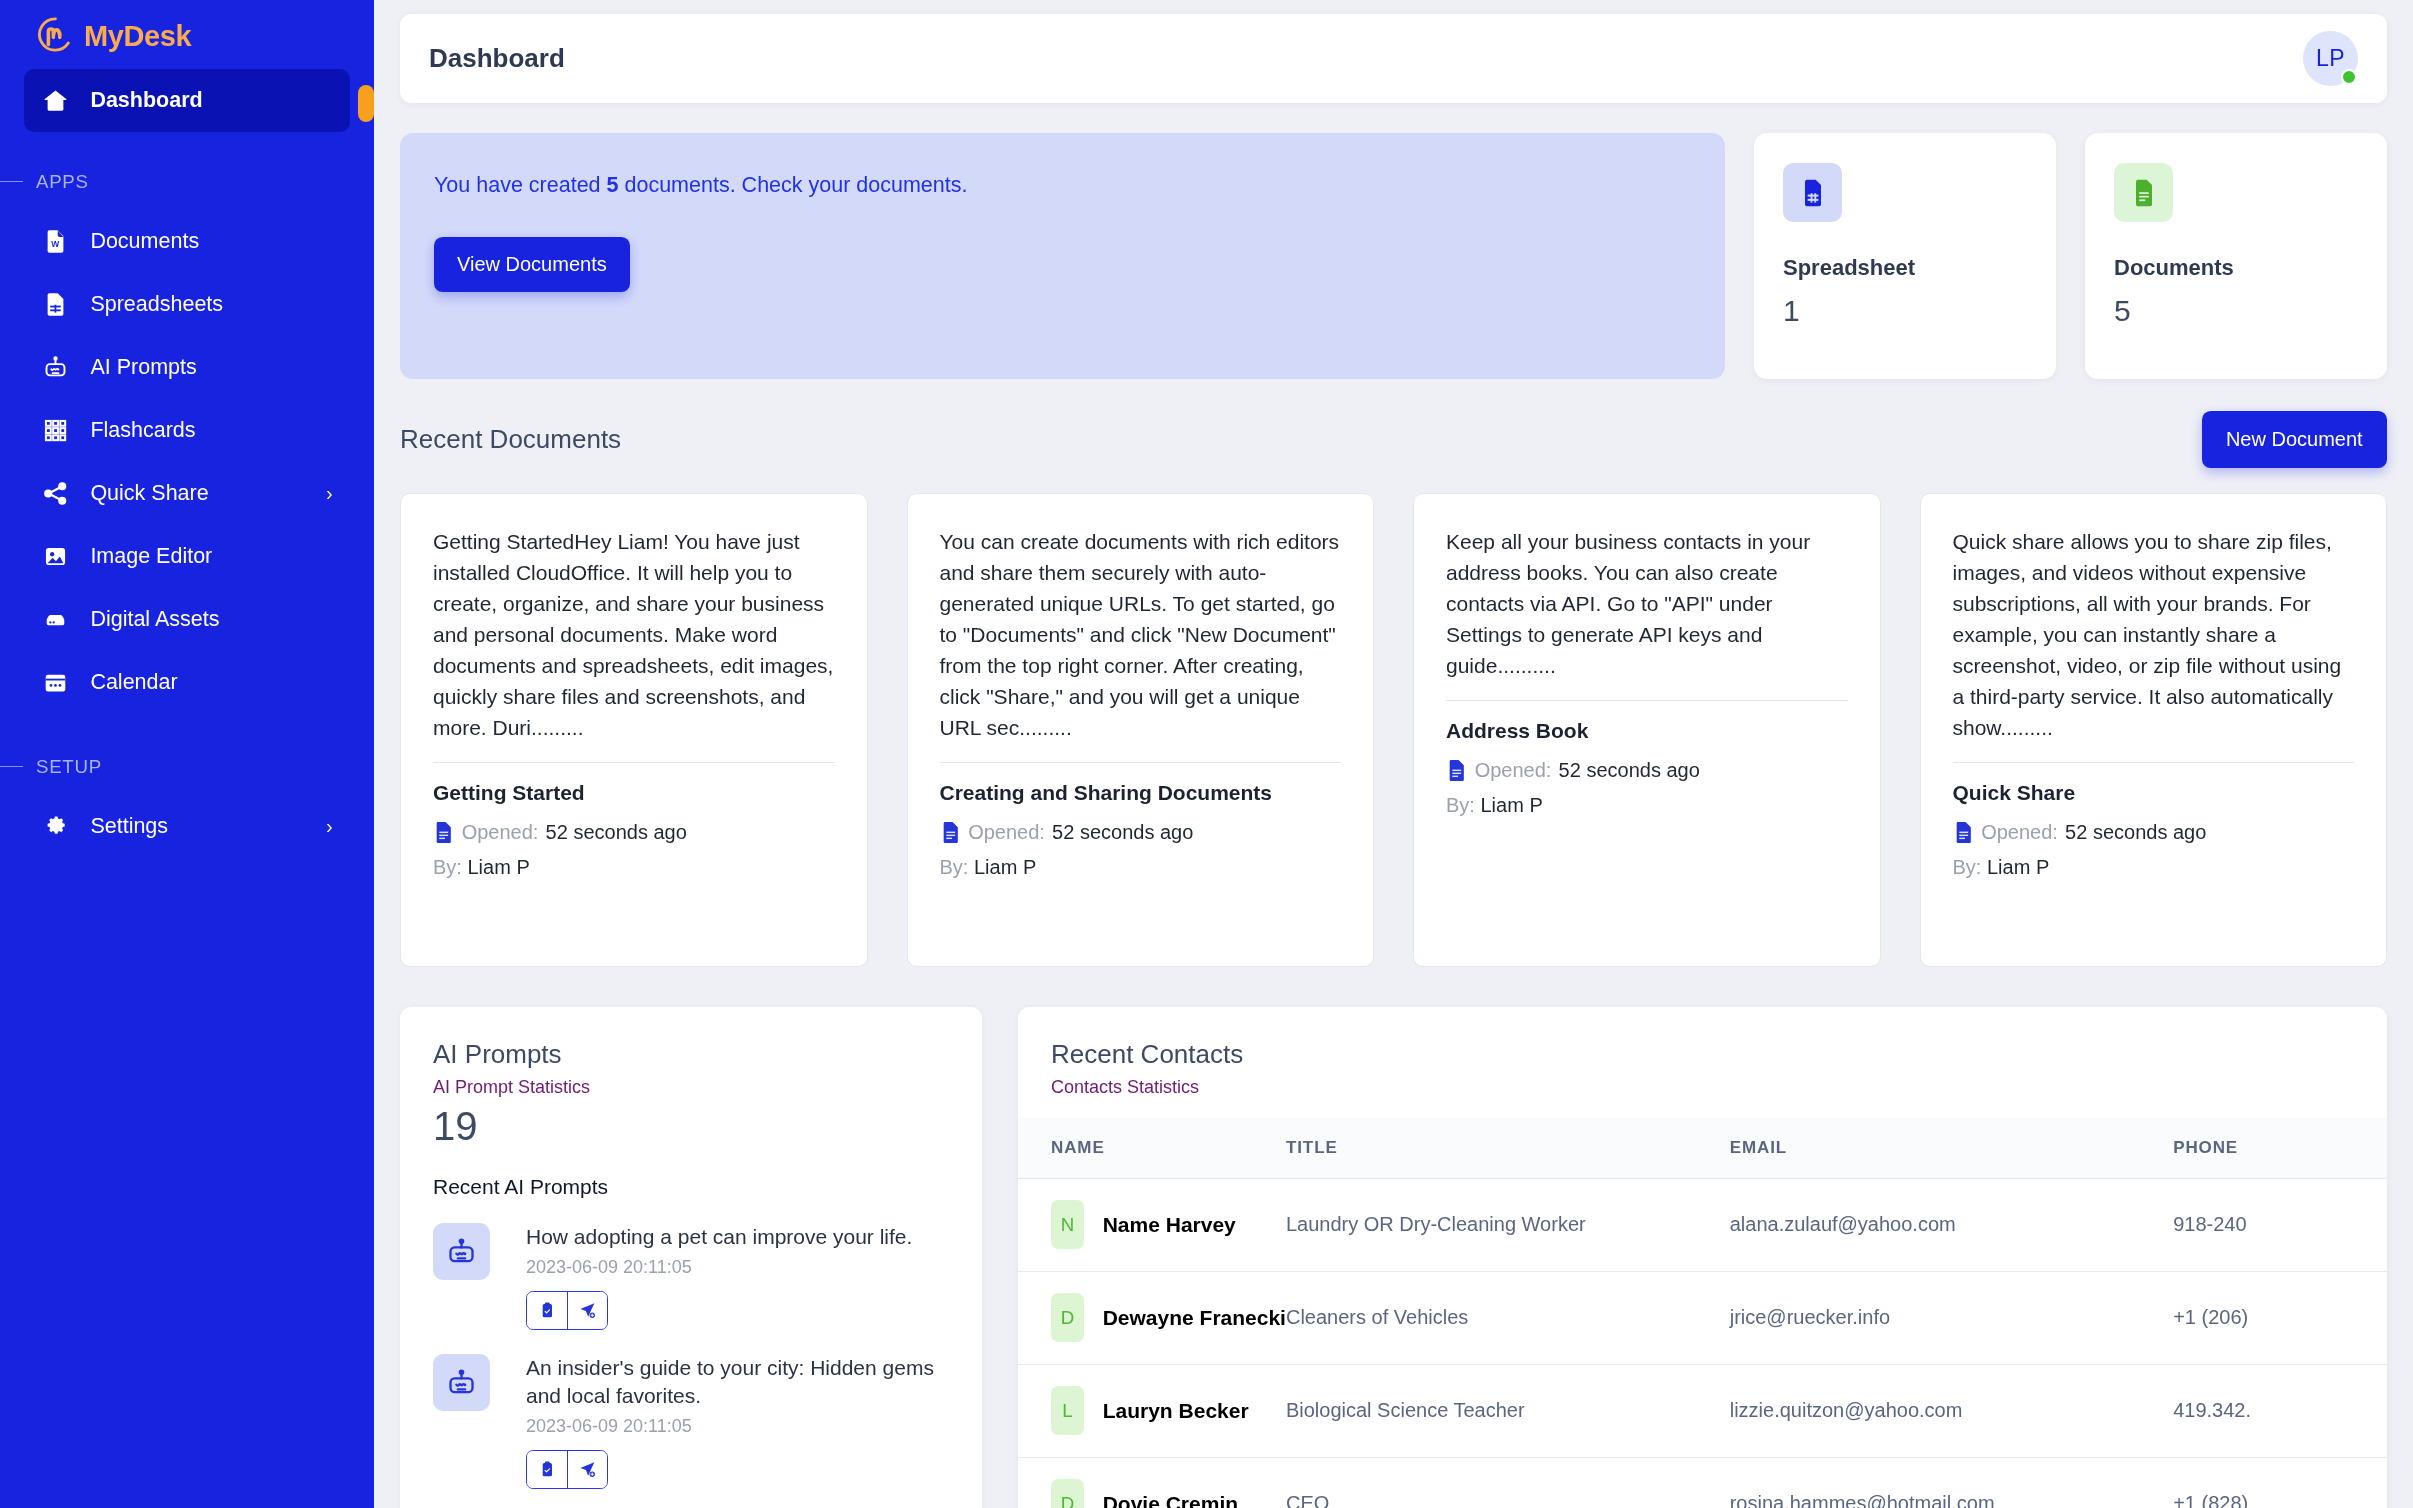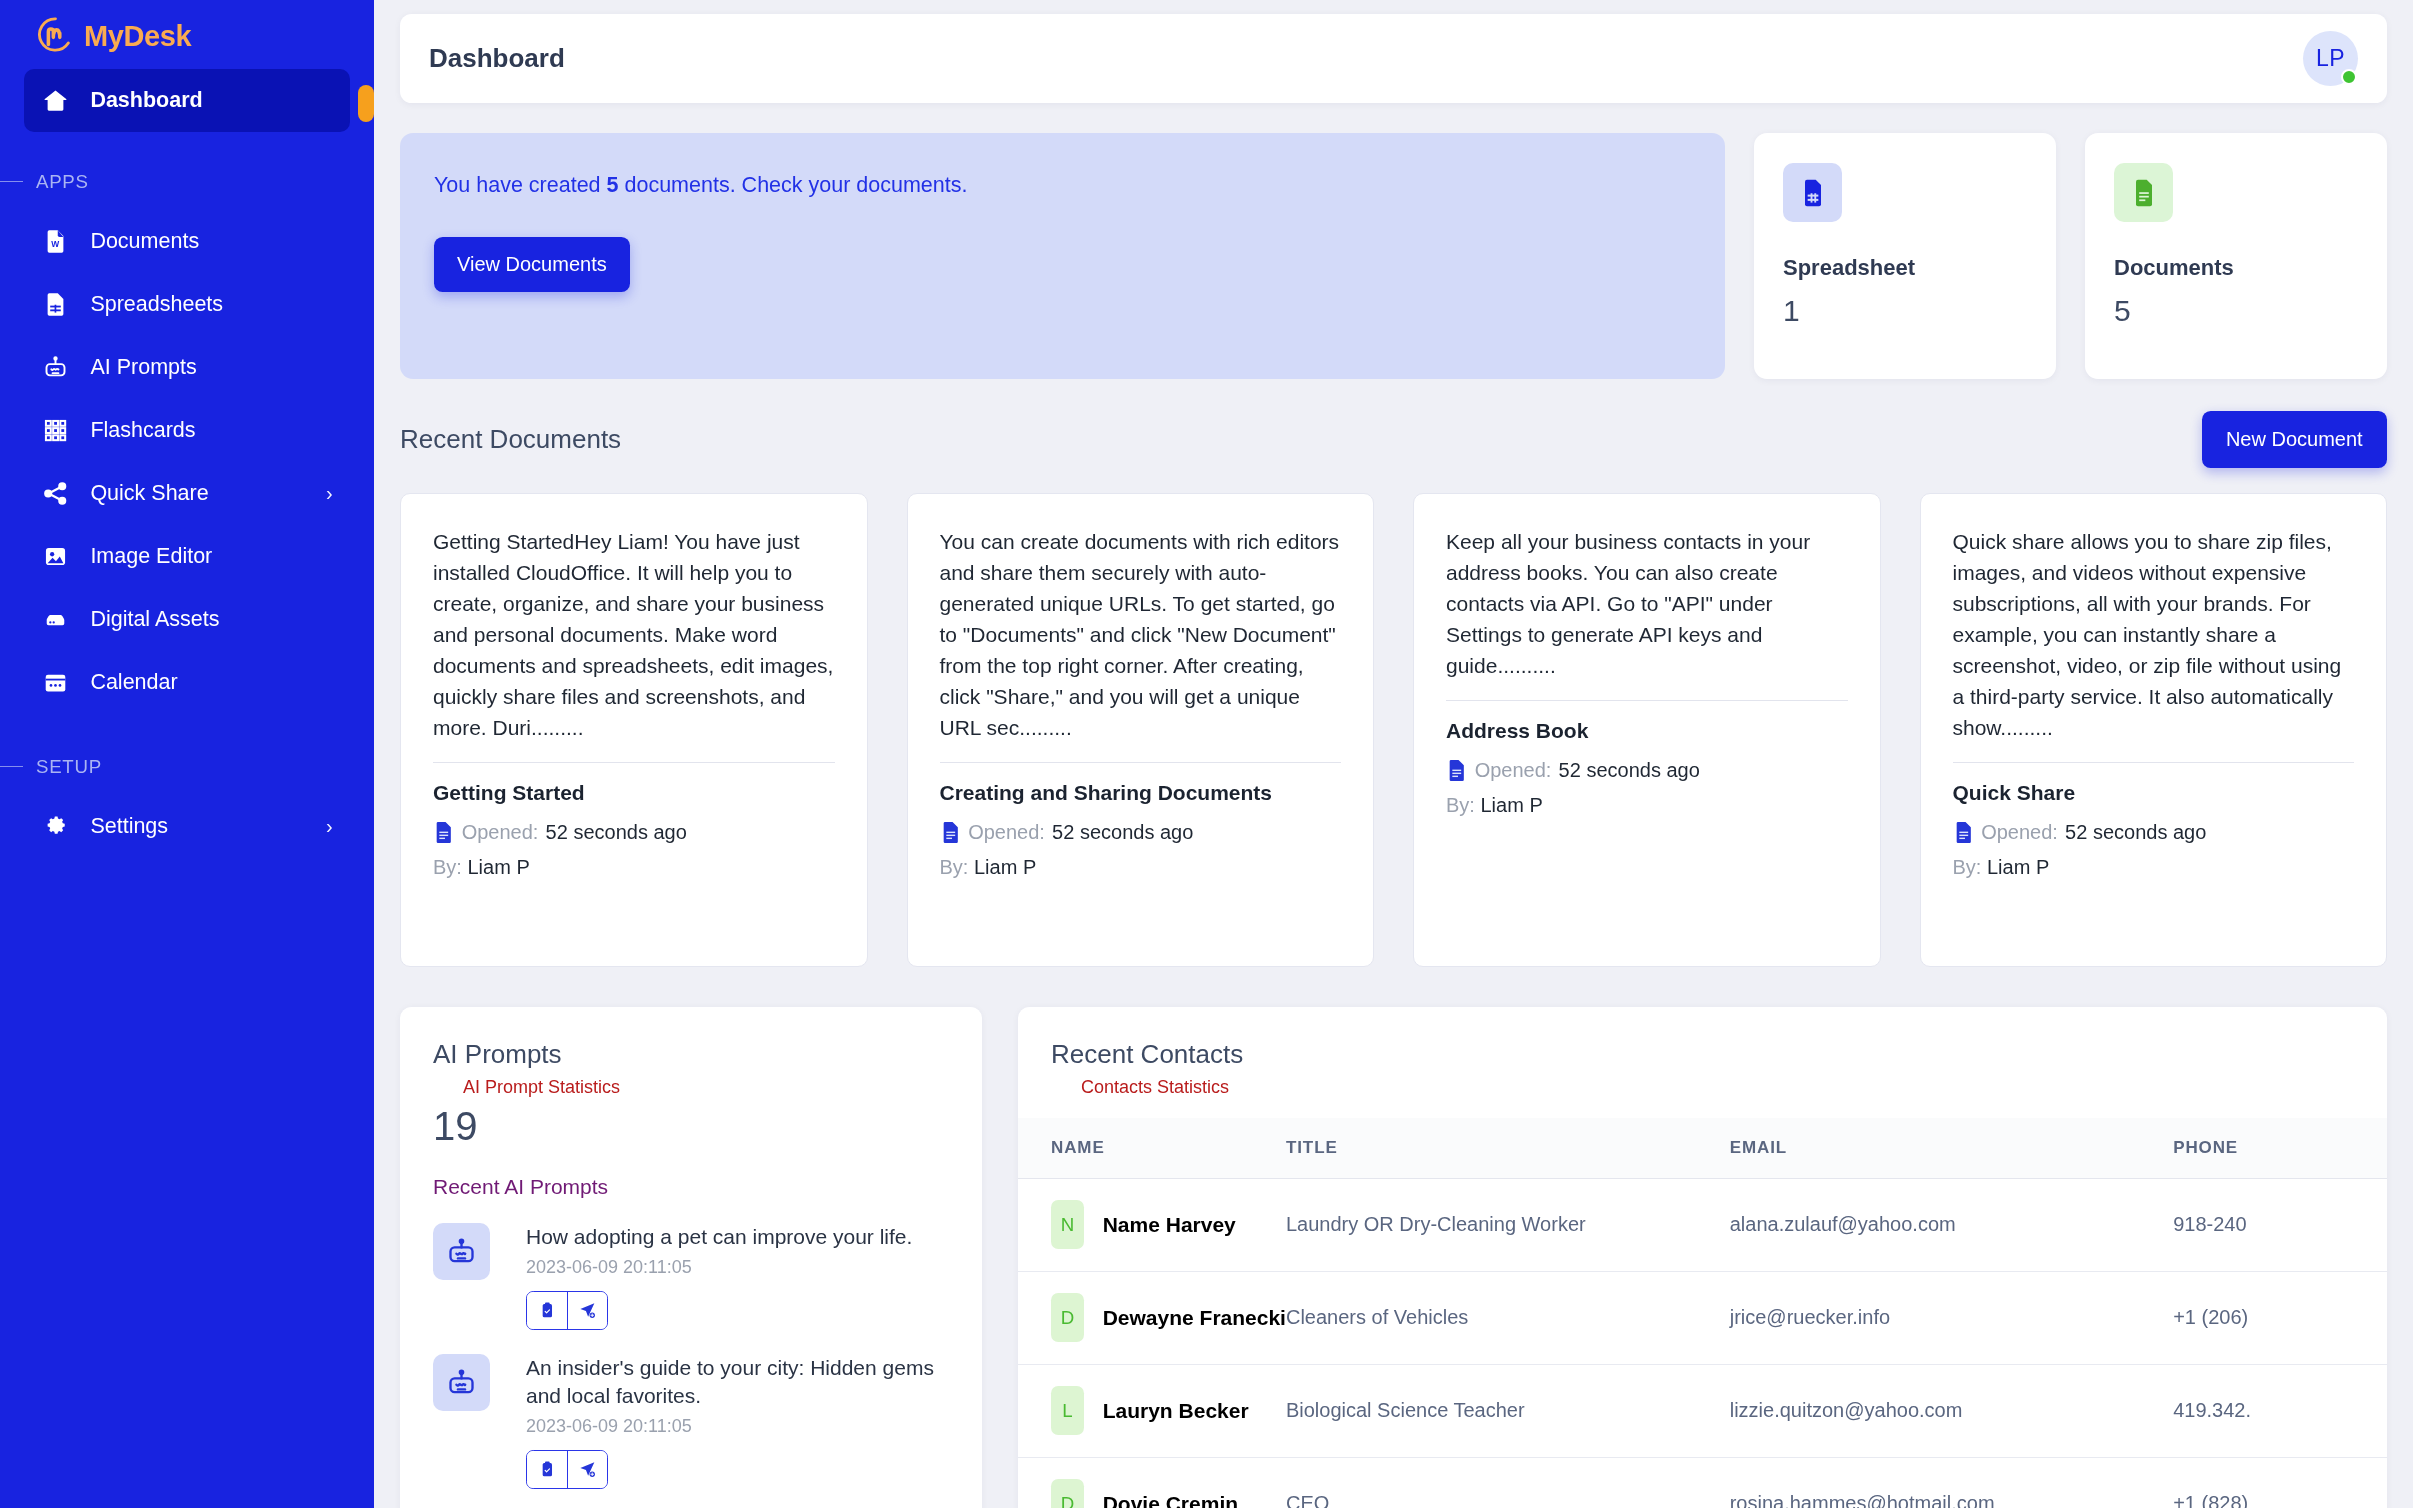--- a/index.html
+++ b/index.html
@@ -141,23 +141,23 @@
   
   .bottom-row { display: flex; gap: 36px; margin-top: 40px; }
   .panel {
     background: #fff; border-radius: 11.5px;
     box-shadow: 0 1.4px 7.2px rgba(20,25,80,.05);
     overflow: hidden;
   }
   .panel-ai { width: 582px; flex: 0 0 582px; padding: 32px 33px; height: 517px; }
   .panel-contacts { flex: 1 1 auto; padding: 32px 0 0 0; height: 517px; }
   .p-title { font-size: 26px; color: #3d4a63; margin-bottom: 7.2px; }
-  .p-sub { font-size: 18px; color: #b91c1c; margin-bottom: 5.7px; margin-left: 30px; }
+  .p-sub { font-size: 18px; color: #701a75; margin-bottom: 5.7px; }
   .p-bignum { font-size: 40px; color: #3d4a63; font-weight: normal; margin-bottom: 26px; }
-  .p-sub2 { font-size: 21px; color: #701a75; margin-bottom: 24.4px; }
+  .p-sub2 { font-size: 21px; color: #0f172a; margin-bottom: 24.4px; }
 
   .prompt { display: flex; gap: 36px; margin-bottom: 24.4px; }
   .prompt-ico {
     width: 57px; height: 57px; flex: 0 0 57px;
     background: #d3daf9; border-radius: 10px;
     display: flex; align-items: center; justify-content: center;
   }
   .prompt-ico svg { width: 33px; height: 33px; }
   .prompt-main { flex: 1 1 auto; }
   .prompt-text { font-size: 21px; color: #2a3344; line-height: 1.34; margin-bottom: 5.7px; }

